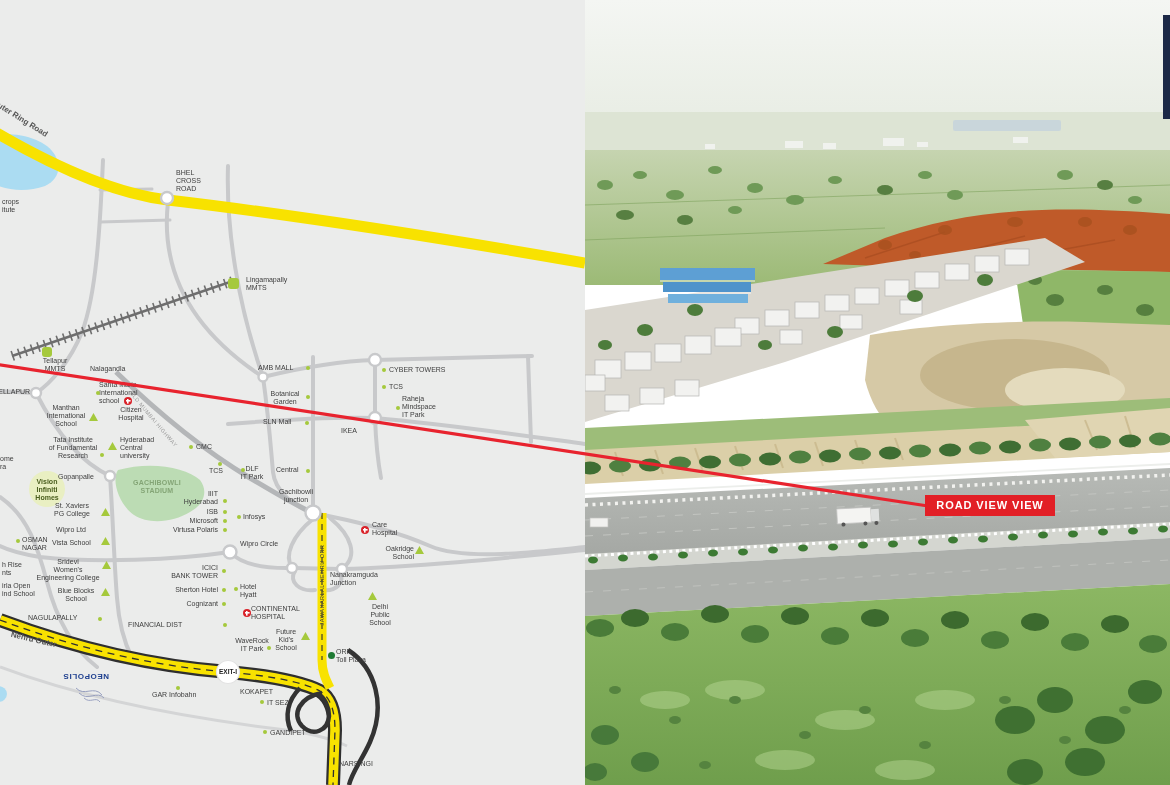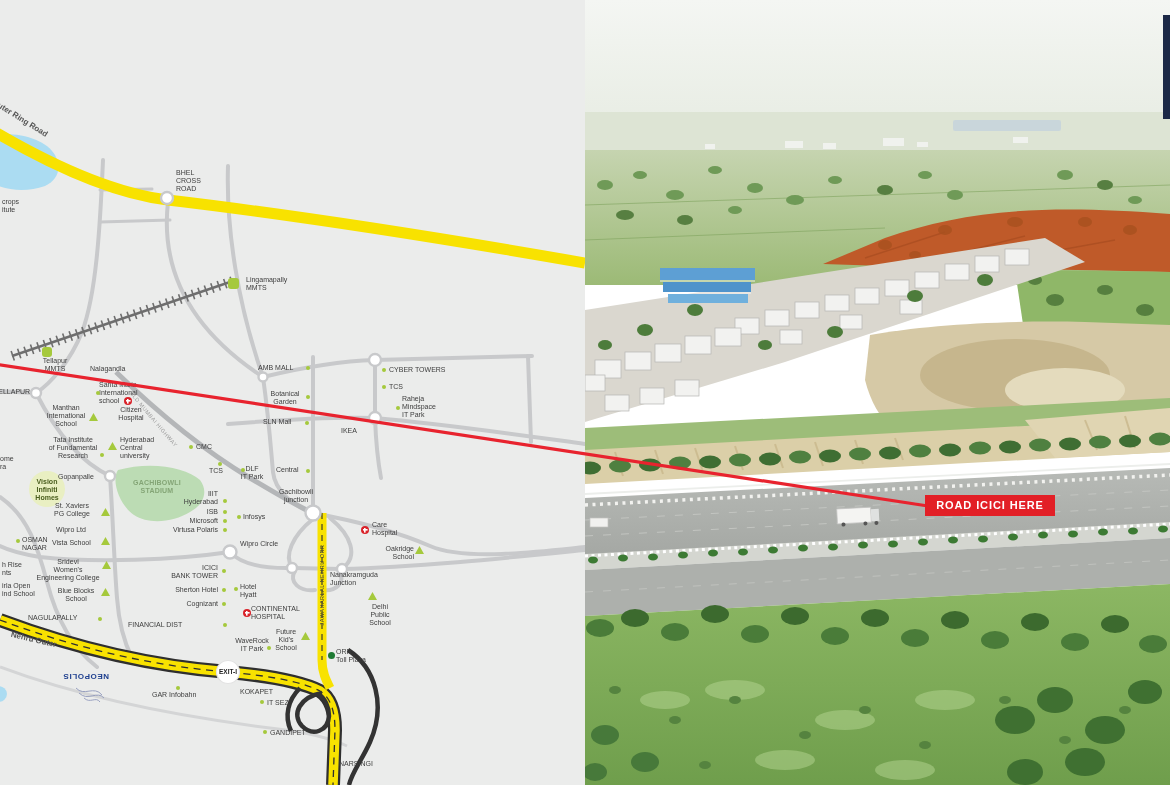--- a/index.html
+++ b/index.html
@@ -566,15 +566,15 @@
           <ellipse cx="60" cy="762" rx="14" ry="10"></ellipse>
         <ellipse cx="10" cy="772" rx="12" ry="9"></ellipse>
       </g>
       <rect x="578" y="15" width="7" height="104" fill="#1c2947"></rect>
     </svg>
   </div>
 
   <svg class="overlay" width="1170" height="785" viewBox="0 0 1170 785">
     <line x1="-5" y1="364" x2="928" y2="506" stroke="#e8232e" stroke-width="3.2"></line>
   </svg>
-  <div class="roadview">ROAD ICICI HERE</div>
+  <div class="roadview">ROAD VIEW VIEW</div>
 
 </div>
 
 </body></html>

